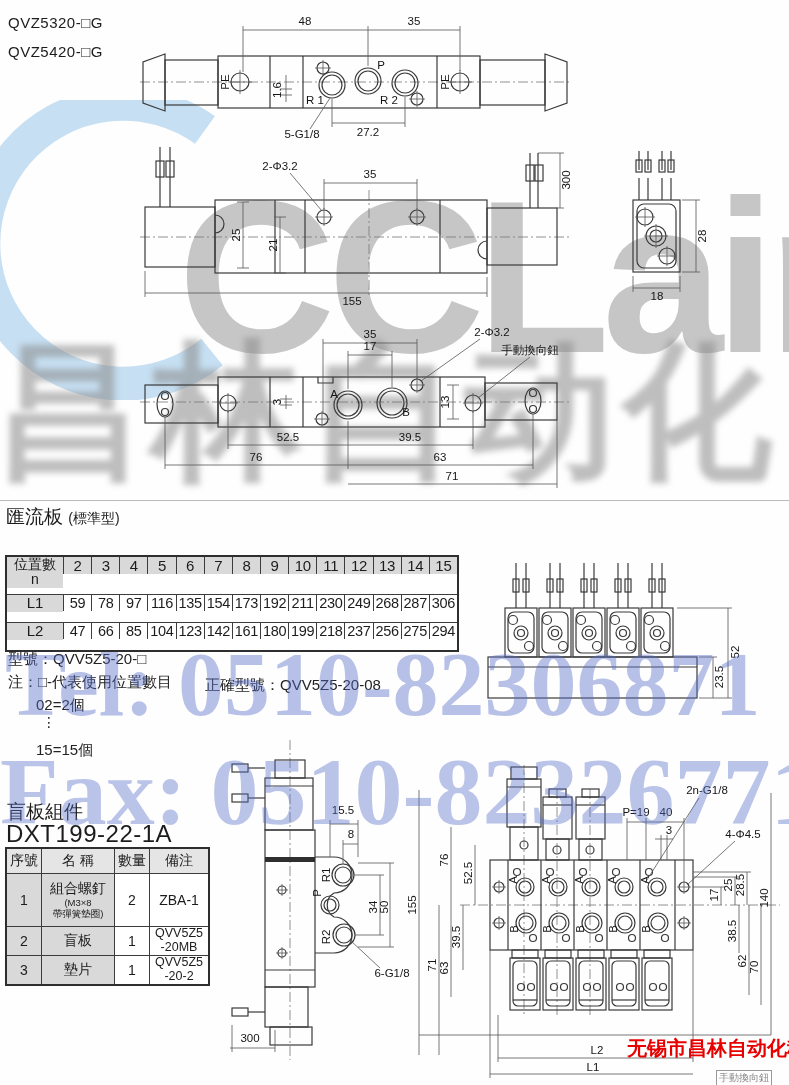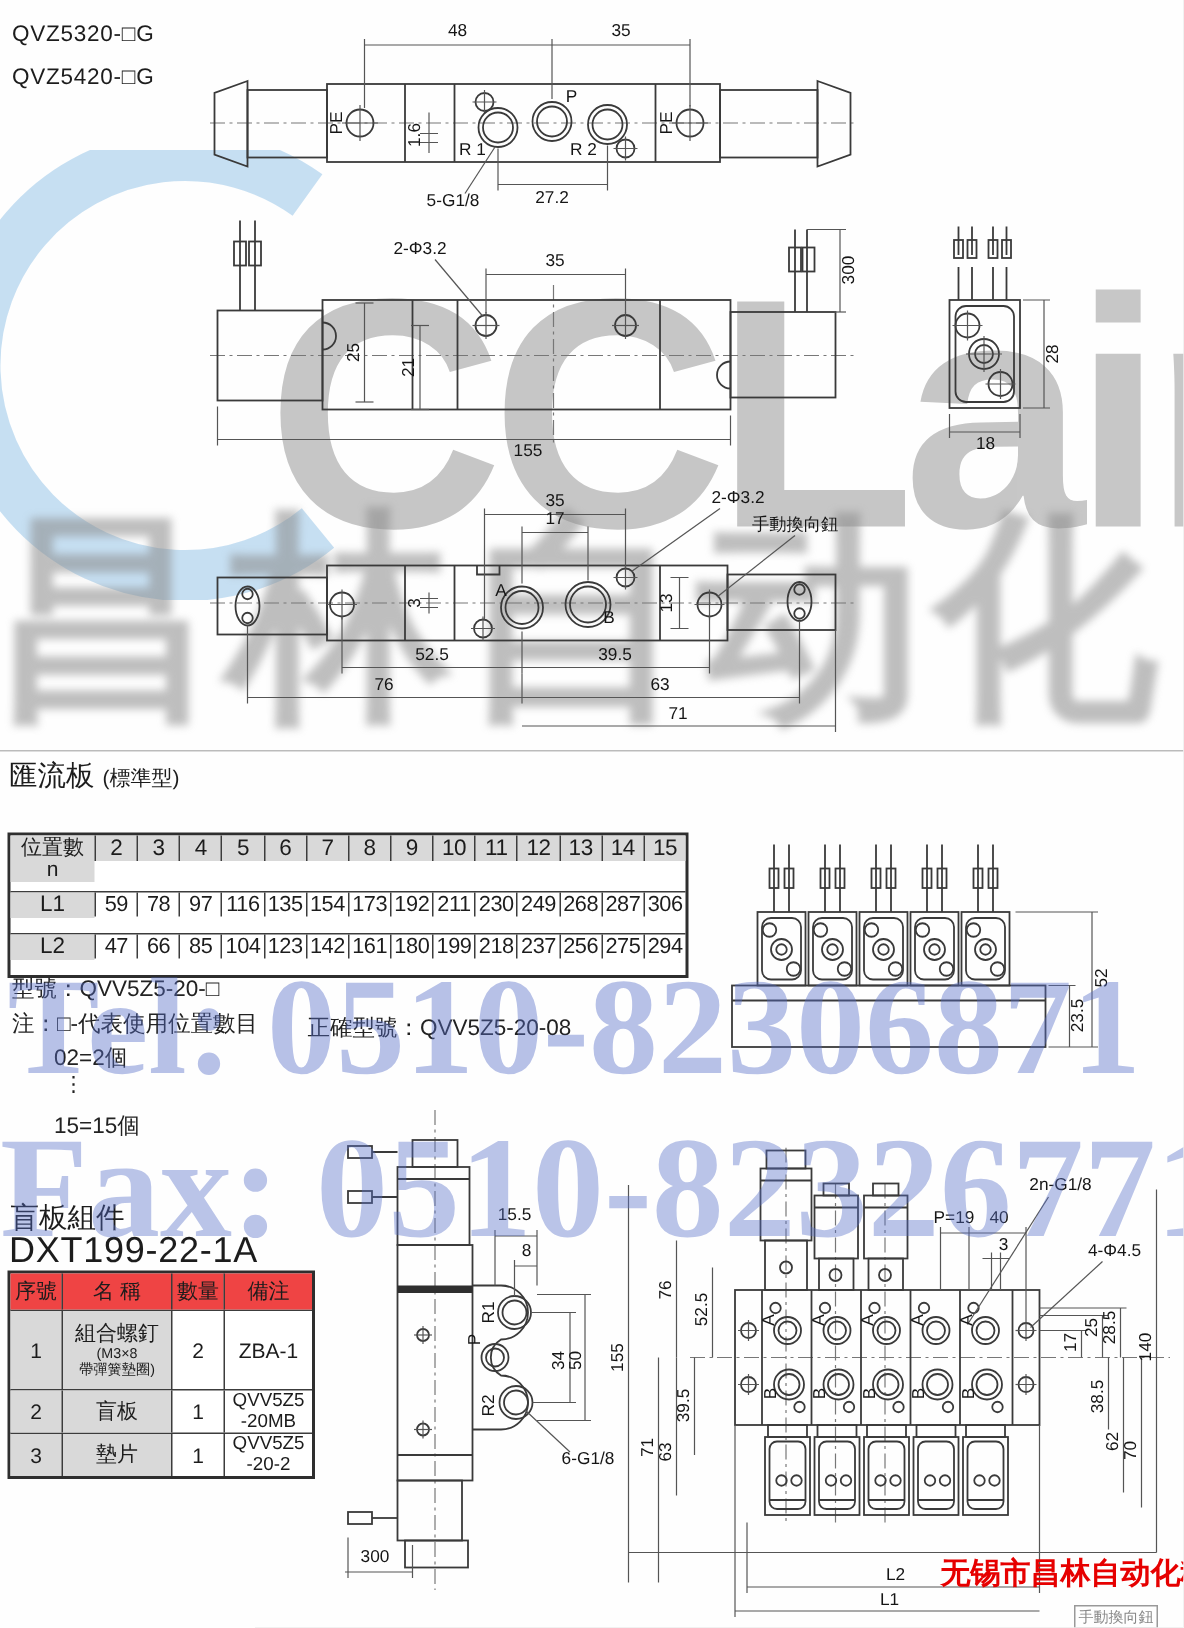--- a/index.html
+++ b/index.html
@@ -47,21 +47,21 @@
           font-size:14.5px;letter-spacing:-.3px}
   .t1 .hc{background:#d9d9d9;font-size:15px}
   .t1 .hl{font-size:14px}
   
   .t2{position:absolute;left:5px;top:847px;border:2px solid #2e2e2e;z-index:2;background:#fff;text-align:center}
   .t2row{display:flex;align-items:stretch}
   .t2row+.t2row{border-top:1px solid #3c3c3c}
   .t2row>div{display:flex;flex-direction:column;justify-content:center;font-size:14px}
   .t2row>div+div{border-left:1px solid #3c3c3c}
   .t2 .c1{width:34px}.t2 .c2{width:72px}.t2 .c3{width:34px}.t2 .c4{width:58px}
-  .t2 .hd>div{background:#ef4444;height:24px}
+  .t2 .hd>div{background:#e5e5e5;height:24px}
   .t2 .gray{background:#d9d9d9}
   .t2 .sub{font-size:9.5px;line-height:1.15}
   .t2 .nt{font-size:12.5px;line-height:1.1}
 </style>
 </head>
 <body>
 
 <div id="page">
 
   <svg class="wm-swoosh" width="250" height="300" viewBox="0 0 250 300">

